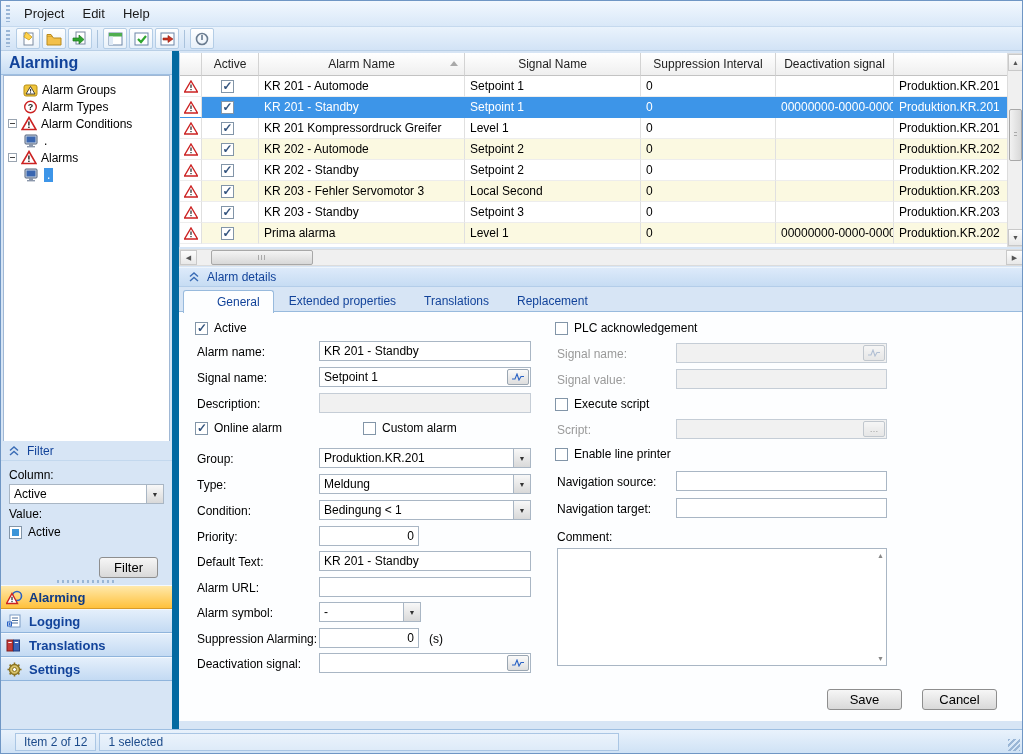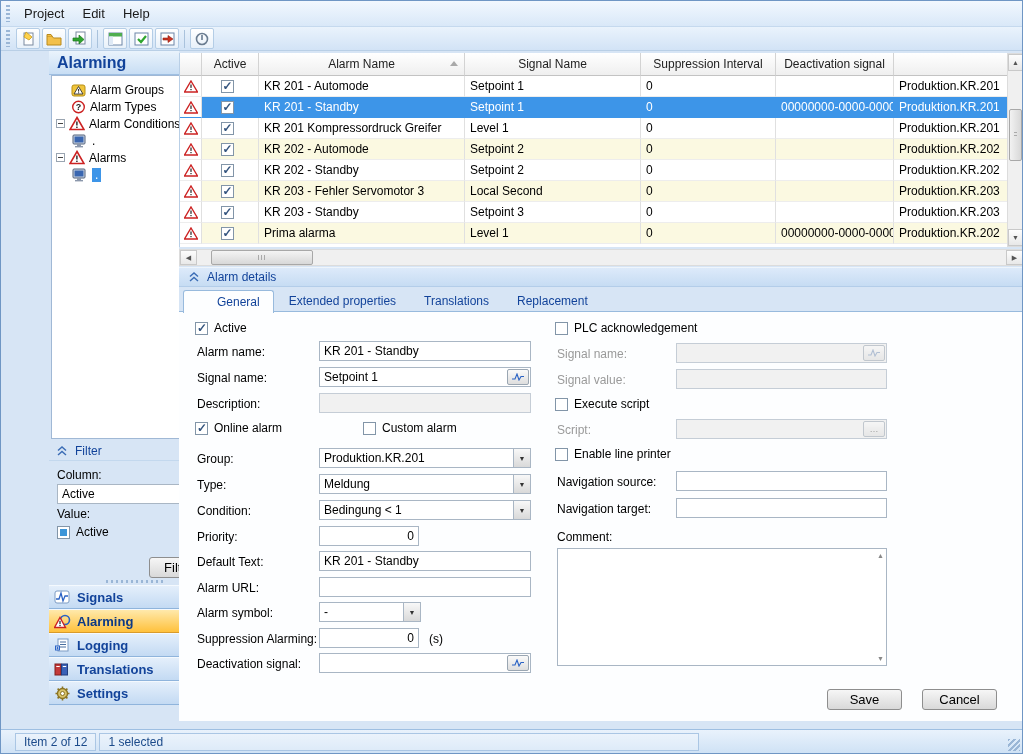--- a/index.html
+++ b/index.html
@@ -16,25 +16,25 @@
   .menu-item { padding:4px 9px; font-size:13px; color:#1a1a1a; cursor:default; }
   .toolbar { position:absolute; top:26px; left:0; right:0; height:24px;
     background:linear-gradient(#eaf3fc,#d2e3f6); display:flex; align-items:center;
     border-bottom:1px solid #b9cfe6; }
   .tbtn { width:24px; height:21px; margin:0 1px; border:1px solid #b4cde6; border-radius:2px;
     background:linear-gradient(#ffffff,#e8f1fa); display:flex; align-items:center; justify-content:center; }
   .tsep { width:1px; height:18px; background:#a9c2dc; margin:0 4px; }
 
   
   .sidebar { position:absolute; top:50px; left:0; width:178px; bottom:24px;
-    background:#d7e5f5; border-right:5px solid #0369a1;margin-left:48px; }
+    background:#d7e5f5; border-right:7px solid #0369a1; }
   .sb-title { height:24px; background:linear-gradient(#eaf3fc,#c8def4);
     border-bottom:1px solid #9ebfe2; display:flex; align-items:center; padding-left:8px;
     font-size:16px; font-weight:bold; color:#12439a; }
-  .tree { position:absolute; top:24px; left:2px; right:2px; height:364px;
+  .tree { position:absolute; top:24px; left:2px; right:2px; height:408px;
     background:#ffffff; border:1px solid #a0b8d5; padding:5px 0 0 4px; overflow:hidden; }
   .titem { display:flex; align-items:center; height:17px; white-space:nowrap; }
   .titem .expander { width:9px; height:9px; border:1px solid #9aa5b1; background:#fff;
     margin-right:4px; position:relative; flex:none; }
   .titem .expander::after { content:""; position:absolute; left:1px; right:1px; top:3px; height:1px; background:#444; }
   .titem .spacer { width:14px; flex:none; }
   .titem .ticon { width:16px; height:15px; margin-right:4px; flex:none; display:flex; align-items:center; justify-content:center; }
   .titem .tlabel { font-size:12px; }
   .titem.child { padding-left:16px; }
   .tlabel.sel { background:#3d95e8; color:#fff; padding:0 3px; min-width:7px; min-height:12px; }
@@ -327,29 +327,20 @@
           <button class="btn">Filter</button>
         </div>
       </div>
     </div>
 
     <div class="splitter">
         <div class="dots"></div>
       </div>
 
     <div class="navlist">
-      <div class="nav-item">
-        <span class="nicon">
-          <svg width="16" height="14">
-              <rect x="1" y="1" width="14" height="12" rx="2" fill="#fff" stroke="#7d9cc4"></rect>
-              <polyline points="2,9 5,9 7,3 9,11 11,6 14,6" fill="none" stroke="#2a62c4" stroke-width="1.3"></polyline>
-            </svg>
-        </span>
-        <span>Signals</span>
-      </div>
       <div class="nav-item selected">
         <span class="nicon">
           <svg width="17" height="15">
               <circle cx="11" cy="6" r="4.5" fill="none" stroke="#2a62c4" stroke-width="1.6"></circle>
               <polygon points="6,3.5 11.5,13.5 0.5,13.5" fill="#fff" stroke="#cc2222" stroke-width="1.4"></polygon>
               <rect x="5.4" y="6.8" width="1.2" height="3.4" fill="#222"></rect>
               <rect x="5.4" y="11" width="1.2" height="1.2" fill="#222"></rect>
             </svg>
         </span>
         <span>Alarming</span>
@@ -703,17 +694,17 @@
         <span></span>
       </div>
 
       <button class="btn savecancel" style="left:648px; top:377px; width:75px;">Save</button>
       <button class="btn savecancel" style="left:743px; top:377px; width:75px;">Cancel</button>
     </div>
   </div>
 
   <div class="statusbar">
     <div class="sbcell">Item 2 of 12</div>
-    <div class="sbcell" style="width:600px;">1 selected</div>
+    <div class="sbcell" style="width:520px;">1 selected</div>
     <div class="sbgrip"></div>
   </div>
 
 </div>
 
 </body></html>

